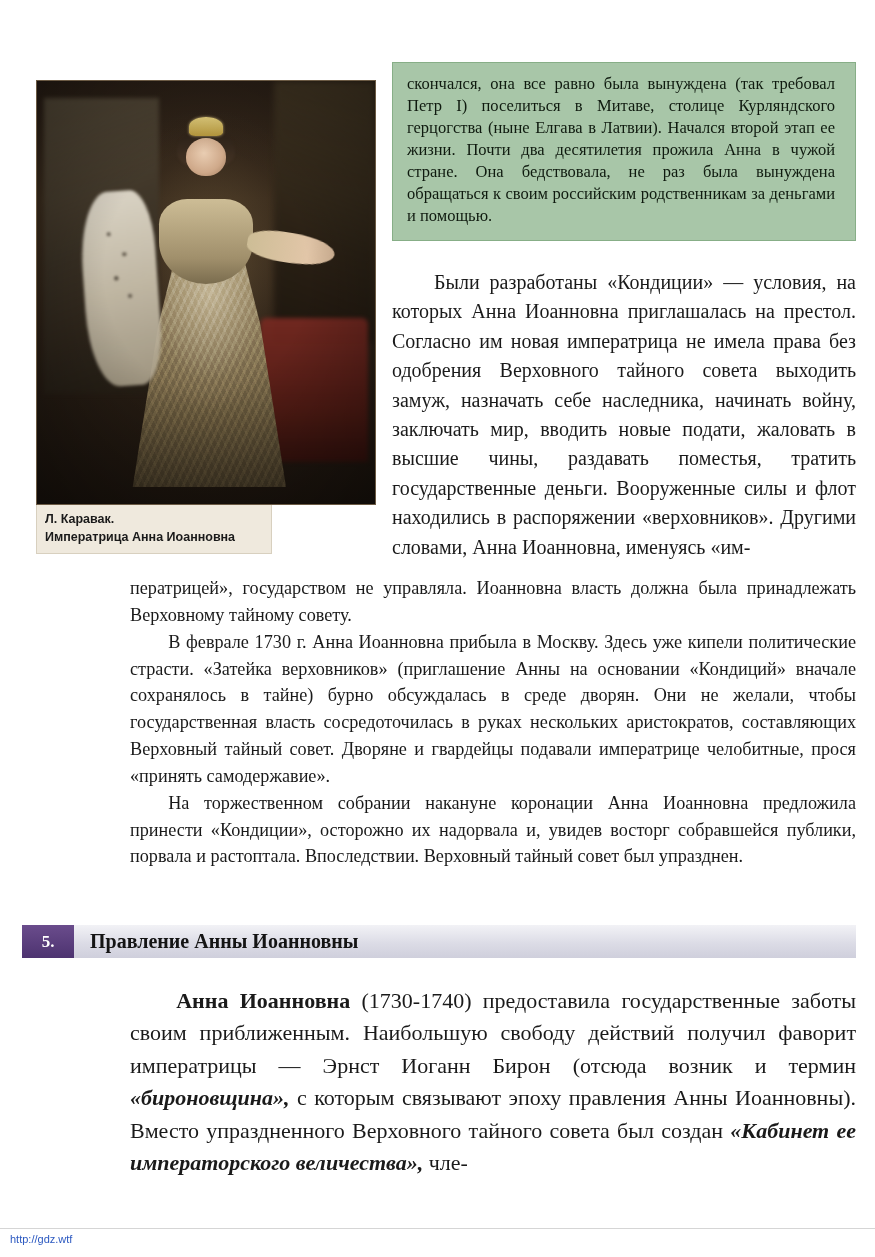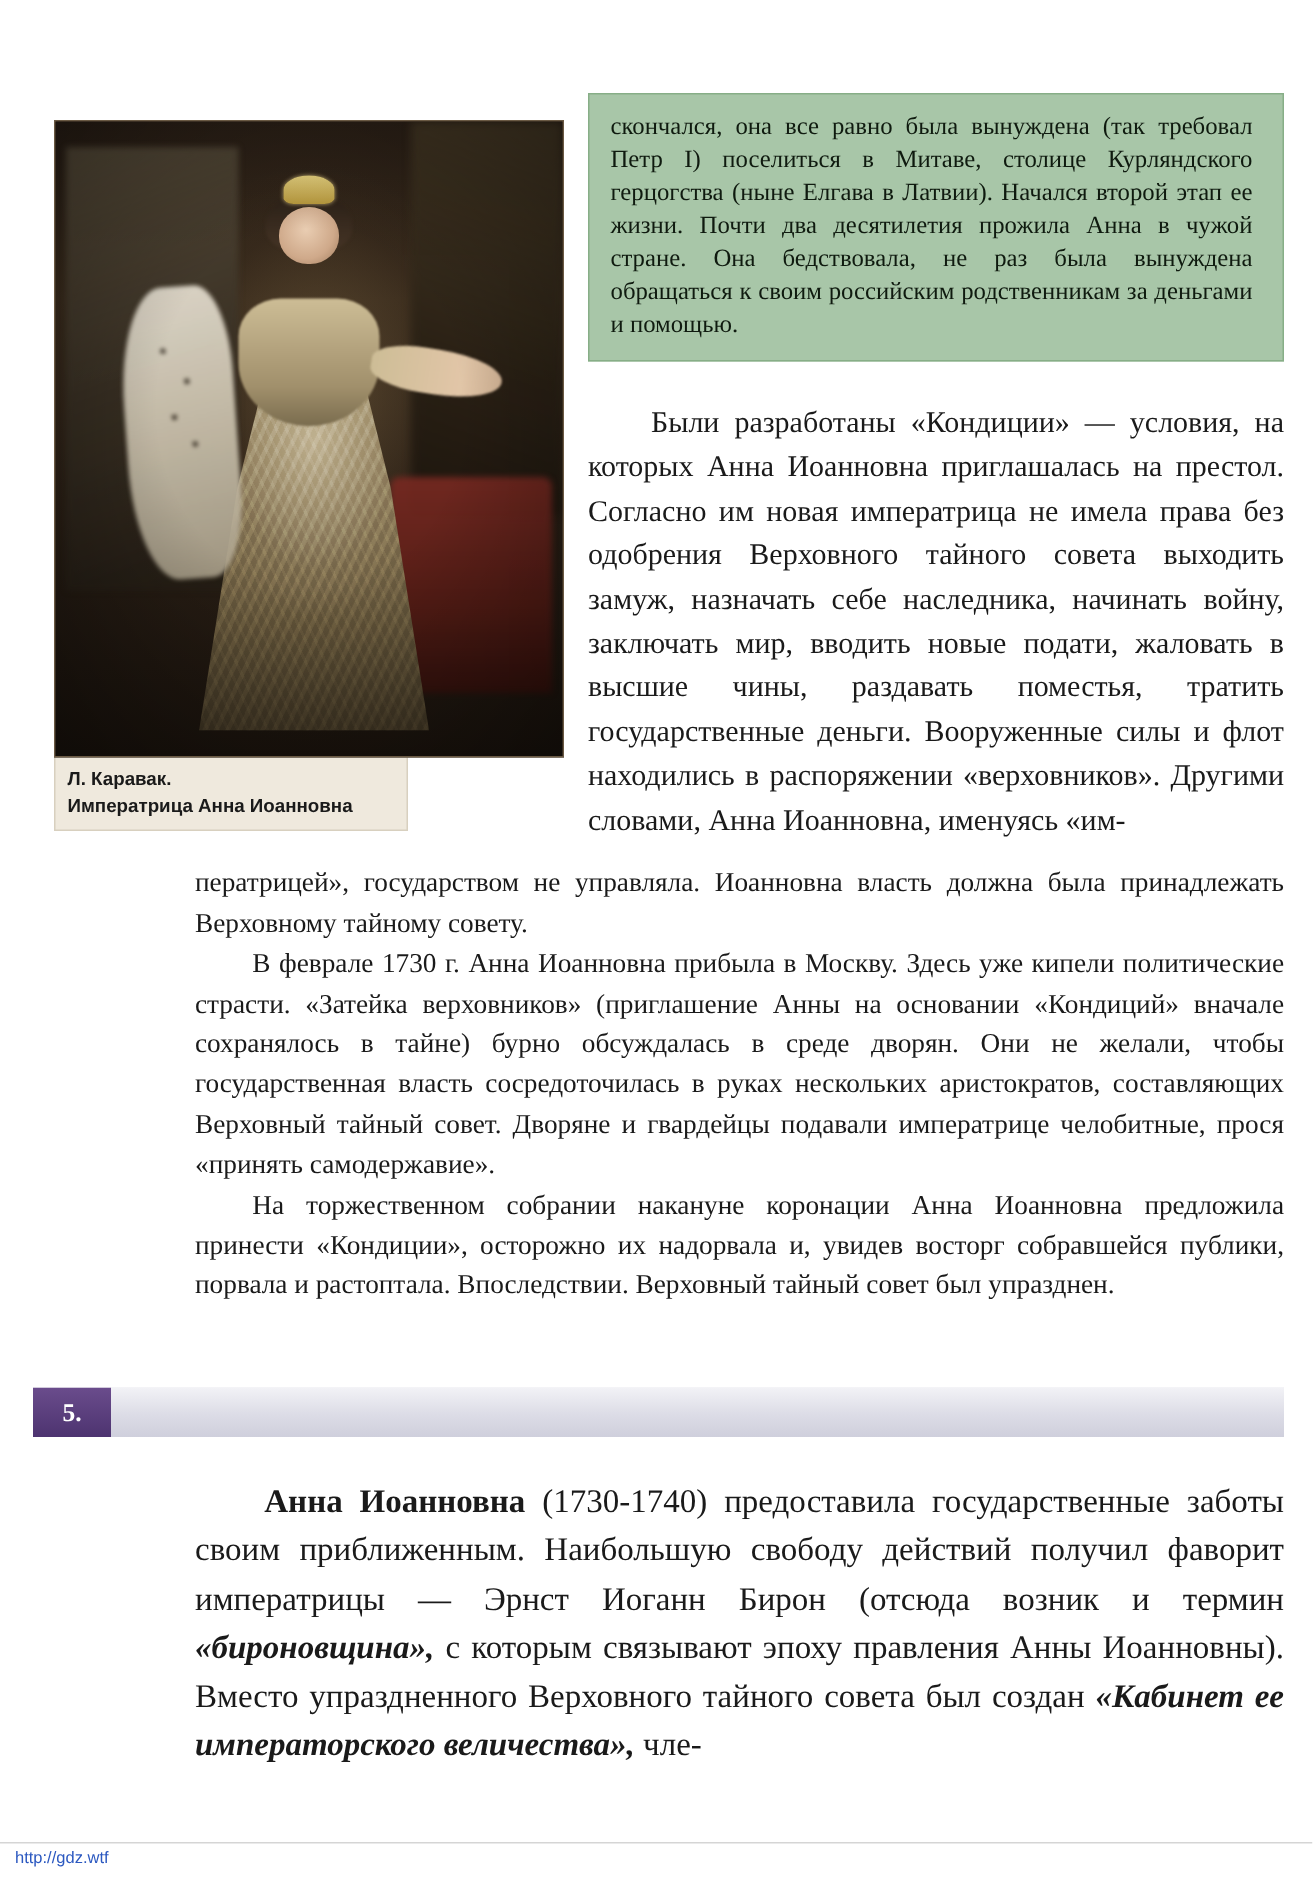--- a/index.html
+++ b/index.html
@@ -337,20 +337,21 @@
 
   <div class="block-main">
     <p>ператрицей», государством не управляла. Иоанновна власть должна была принадлежать Верховному тайному совету.</p>
     <p class="p-indent">В феврале 1730 г. Анна Иоанновна прибыла в Москву. Здесь уже кипели политические страсти. «Затейка верховников» (приглашение Анны на основании «Кондиций» вначале сохранялось в тайне) бурно обсуждалась в среде дворян. Они не желали, чтобы государственная власть сосредоточилась в руках нескольких аристократов, составляющих Верховный тайный совет. Дворяне и гвардейцы подавали императрице челобитные, прося «принять самодержавие».</p>
     <p class="p-indent">На торжественном собрании накануне коронации Анна Иоанновна предложила принести «Кондиции», осторожно их надорвала и, увидев восторг собравшейся публики, порвала и растоптала. Впоследствии. Верховный тайный совет был упразднен.</p>
   </div>
 
   <div class="section-bar">
     <div class="section-num">5.</div>
     <div class="section-title-wrap">
+      <div class="section-title">Правление Анны Иоанновны</div>
     </div>
   </div>
 
   <div class="block-section">
     <p class="p-indent"><b class="lead">Анна Иоанновна</b><span> (1730-1740) предоставила государственные заботы своим приближенным. Наибольшую свободу действий получил фаворит императрицы — Эрнст Иоганн Бирон (отсюда возник и термин </span><i class="em">«бироновщина»,</i><span> с которым связывают эпоху правления Анны Иоанновны). Вместо упраздненного Верховного тайного совета был создан </span><i class="em">«Кабинет ее императорского величества»,</i><span> чле-</span></p>
   </div>
 
   <div class="footer-rule"></div>
   <div class="footer">http://gdz.wtf</div>
 

